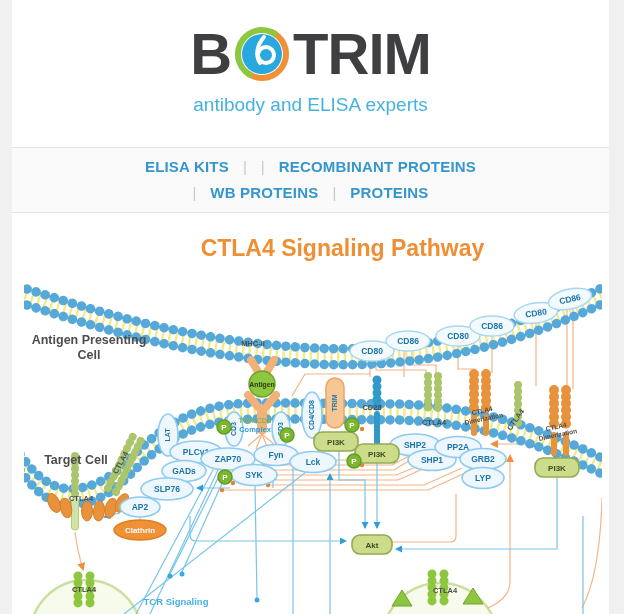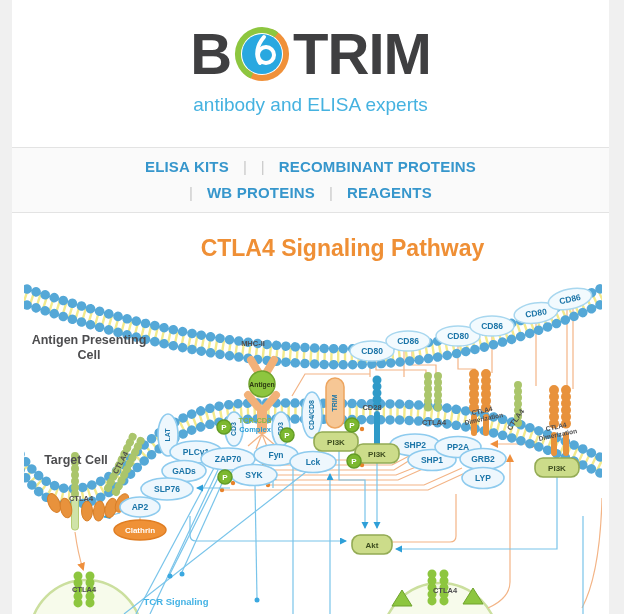--- a/index.html
+++ b/index.html
@@ -70,21 +70,21 @@
     <div class="nav-row">
       <span class="nav-link">ELISA KITS</span>
       <span class="nav-sep">|</span>
       <span class="nav-sep">|</span>
       <span class="nav-link">RECOMBINANT PROTEINS</span>
     </div>
     <div class="nav-row">
       <span class="nav-sep">|</span>
       <span class="nav-link">WB PROTEINS</span>
       <span class="nav-sep">|</span>
-      <span class="nav-link">REAGENTS</span>
+      <span class="nav-link">PROTEINS</span>
     </div>
   </div>
 
   <div class="page-title">CTLA4 Signaling Pathway</div>
 
   <svg class="diagram" viewBox="0 0 578 330">
     <defs>
       <path id="apc" d="M -6,10 C 80,38 170,66 290,72 C 410,78 500,48 578,12"></path>
       <path id="tc" d="M -4,178 C 14,204 32,216 56,212 C 90,206 104,182 126,164 C 148,146 166,136 196,130 C 220,126 240,127 260,127 L 372,128 C 452,130 512,150 578,182"></path>
       <marker id="ab" markerWidth="8" markerHeight="8" refX="6" refY="3.5" orient="auto-start-reverse" markerUnits="userSpaceOnUse">

